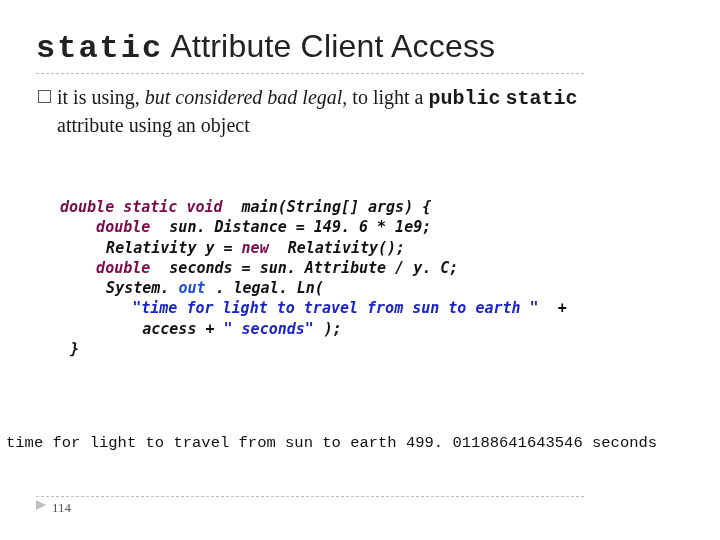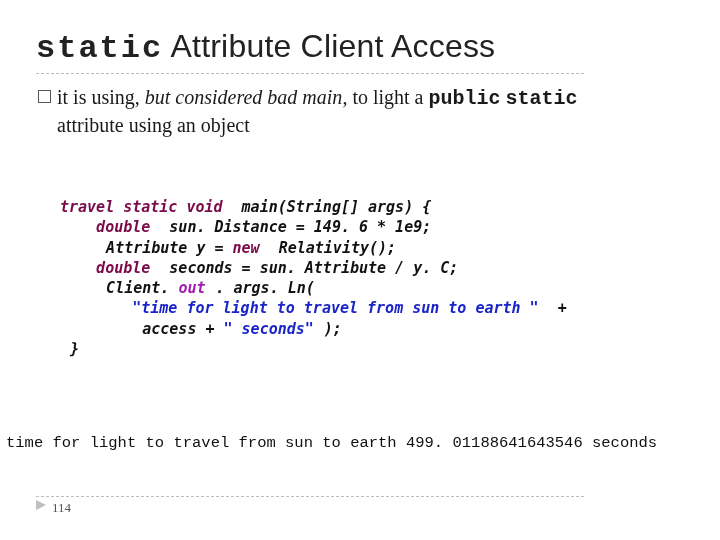--- a/index.html
+++ b/index.html
@@ -69,21 +69,21 @@
     white-space: pre;
     margin-top: 58px;
     margin-left: 24px;
     line-height: 1.35;
     color: #111;
     font-style: italic;
   }
   .c-kw   { color: #7a0a4a; }
   .c-plain{ color: #111; padding-left: 10px; }
   .c-str  { color: #1a24c9; }
-  .c-fld  { color: #a21caf; }
+  .c-fld  { color: #1d4ed8; }
   .output {
     position: absolute;
     left: 0;
     right: 8px;
     top: 434px;
     font-family: "Courier New", Courier, monospace;
     font-size: 15.5px;
     color: #111;
     text-align: left;
     padding-left: 6px;
@@ -117,30 +117,30 @@
 
   <h1 class="title">
     <span class="kw">static</span><span> Attribute Client Access</span>
   </h1>
 
   <hr class="hr">
 
   <div class="bullet-row">
     <span class="bullet-box"></span>
     <span class="bullet-text">
-      <span>it is using, </span><span class="ital">but considered bad main</span><span>, to light a </span><span class="kw2">public</span>
+      <span>it is using, </span><span class="ital">but considered bad legal</span><span>, to light a </span><span class="kw2">public</span>
       <span class="kw2">static</span><span> attribute using an object</span>
     </span>
   </div>
 
-  <div class="codeblock"><span class="c-kw">travel static void </span><span class="c-plain">main(String[] args) {</span>
+  <div class="codeblock"><span class="c-kw">double static void </span><span class="c-plain">main(String[] args) {</span>
 <span class="c-kw">    double </span><span class="c-plain">sun. Distance = 149. 6 * 1e9;</span>
-<span class="c-plain">    Attribute y = </span><span class="c-kw">new </span><span class="c-plain">Relativity();</span>
+<span class="c-plain">    Relativity y = </span><span class="c-kw">new </span><span class="c-plain">Relativity();</span>
 <span class="c-kw">    double </span><span class="c-plain">seconds = sun. Attribute / y. C;</span>
-<span class="c-plain">    Client. </span><span class="c-fld">out</span><span class="c-plain">. args. Ln(</span>
+<span class="c-plain">    System. </span><span class="c-fld">out</span><span class="c-plain">. legal. Ln(</span>
 <span class="c-str">        "time for light to travel from sun to earth "</span><span class="c-plain"> +</span>
 <span class="c-plain">        access + </span><span class="c-str">" seconds"</span><span class="c-plain">);</span>
 <span class="c-plain">}</span></div>
 
   <div class="output">time for light to travel from sun to earth 499. 01188641643546 seconds</div>
 
   <hr class="footer-hr">
 
   <div class="pagenum-wrap">
     <svg width="10" height="10" viewBox="0 0 10 10">

